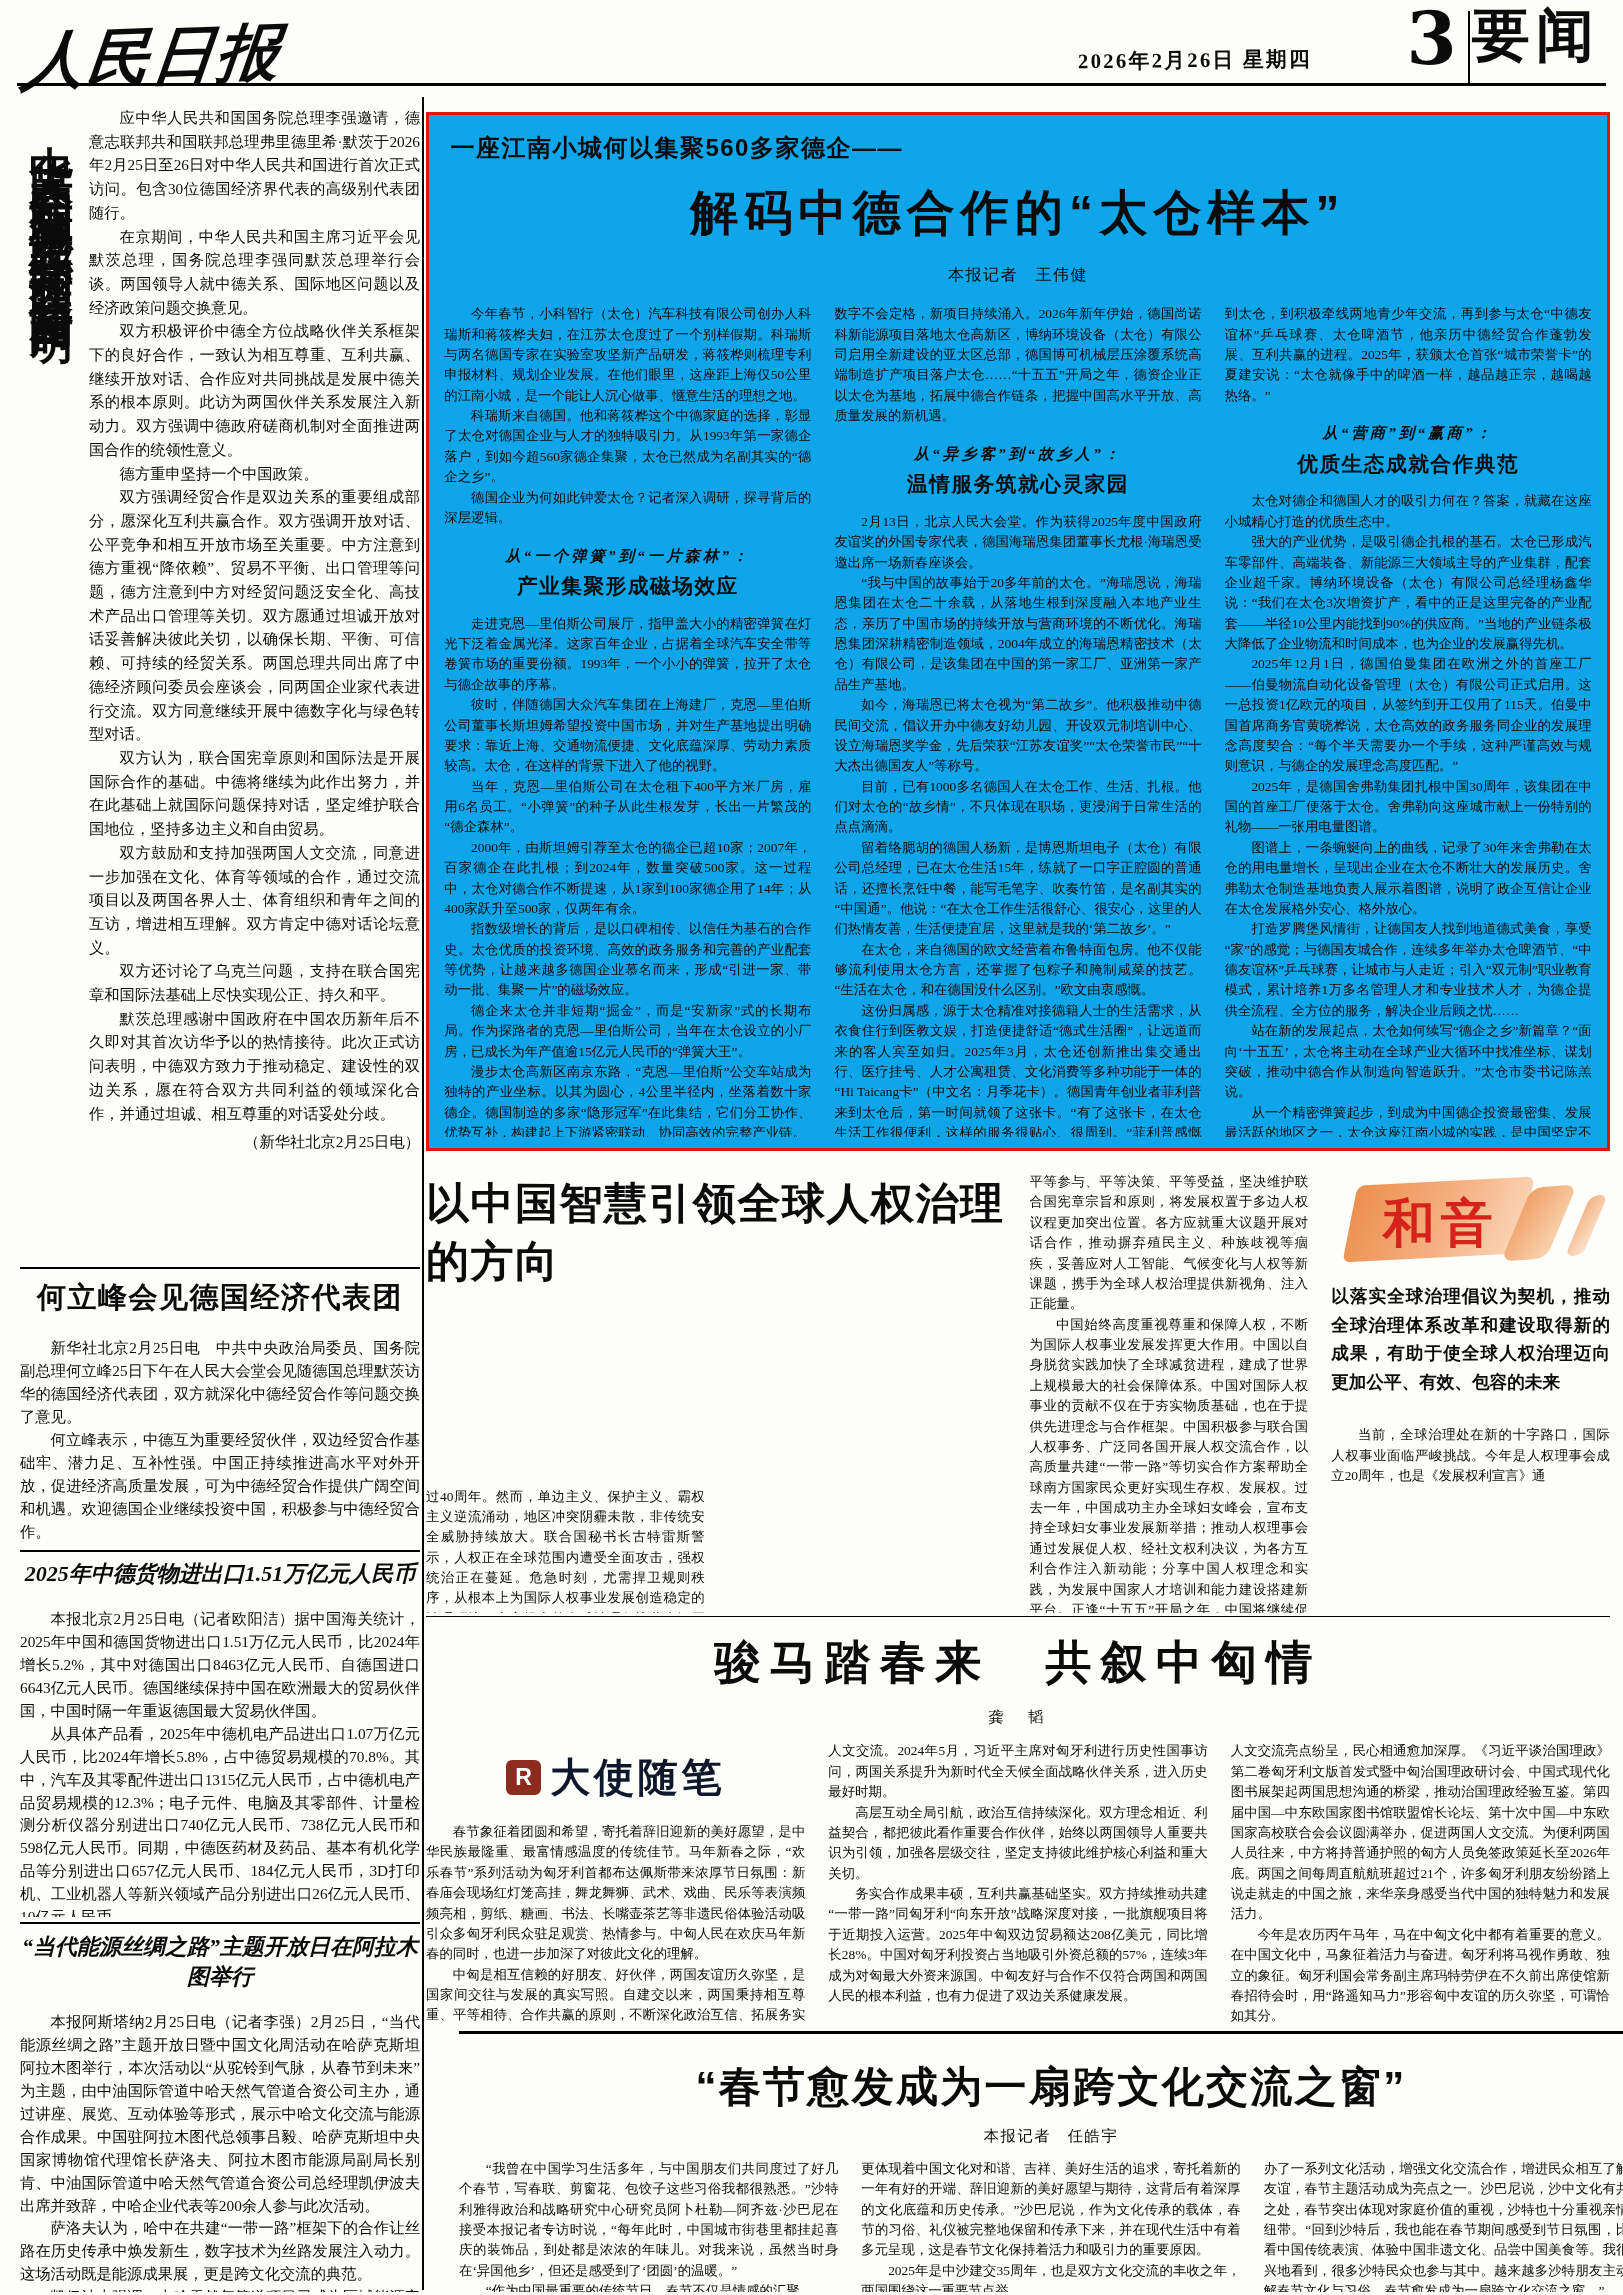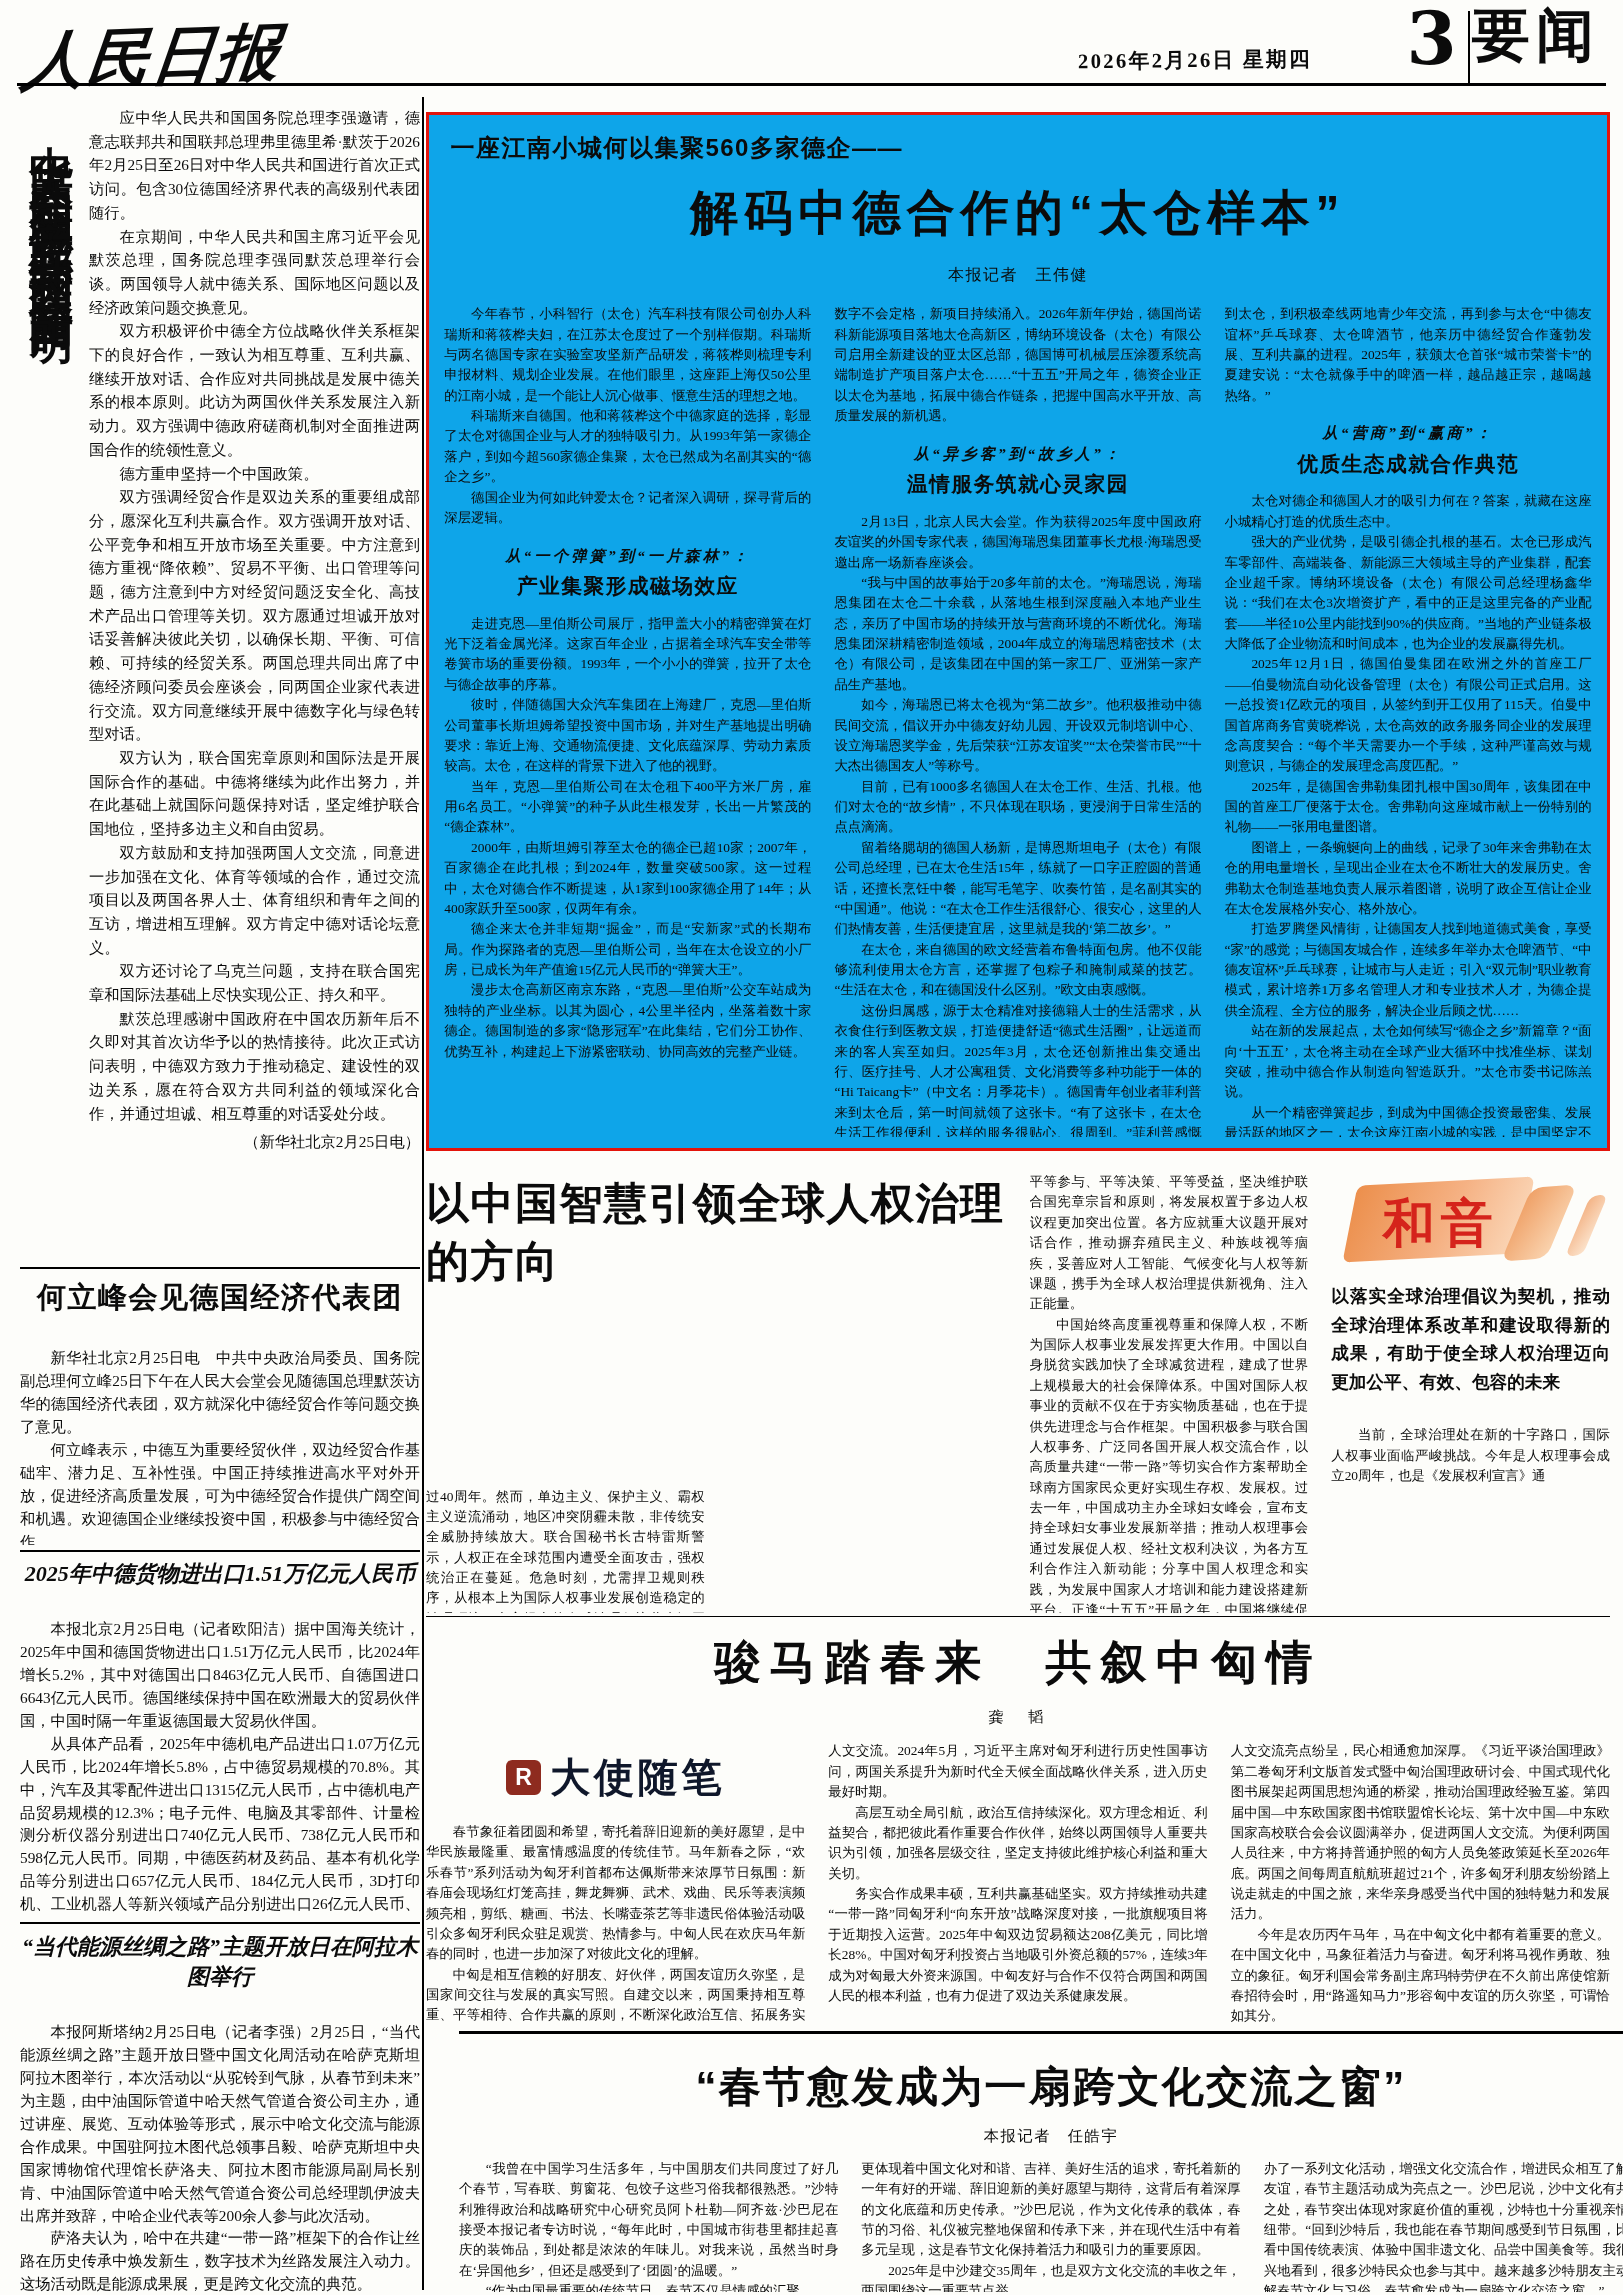--- a/index.html
+++ b/index.html
@@ -27,21 +27,21 @@
   
   .js-block{position:absolute;left:20px;top:106px;width:400px;height:1155px;display:flex;overflow:hidden;}
   .js-title{writing-mode:vertical-rl;text-orientation:upright;font-family:"Liberation Sans","DejaVu Sans",sans-serif;
             font-weight:900;font-size:44px;letter-spacing:8.4px;line-height:1.15;margin:4.6px 12.3px 0 6.1px;}
   .js-body{flex:1;font-size:15.3px;line-height:1.55;text-align:justify;overflow:hidden;}
   .sep{position:absolute;left:20px;width:400px;height:1.5px;background:#000;}
   .lart{position:absolute;left:20px;width:400px;overflow:hidden;}
   .lart-title{text-align:center;font-family:"Liberation Sans","DejaVu Sans",sans-serif;font-weight:900;
               font-size:29px;letter-spacing:1.5px;}
   .lart-title.small{font-size:22px;letter-spacing:0;font-family:"Liberation Serif",serif;font-weight:700;font-style:italic;}
-  .lart-body{margin-top:29px;font-size:15.3px;line-height:1.5;text-align:justify;overflow:hidden;}
+  .lart-body{margin-top:19px;font-size:15.3px;line-height:1.5;text-align:justify;overflow:hidden;}
   
   .redbox{position:absolute;left:426px;top:112px;width:1184px;height:1039px;border:3.8px solid #e3140b;
           box-sizing:border-box;padding:10.7px 15.3px;overflow:hidden;background:#0ea5e9;}
   .kicker{font-family:"Liberation Sans","DejaVu Sans",sans-serif;font-weight:700;font-size:24px;
           letter-spacing:1.5px;margin:6.1px 0 0 6.1px;}
   .main-title{text-align:center;font-family:"Liberation Sans","DejaVu Sans",sans-serif;font-weight:900;
               font-size:48px;letter-spacing:6.1px;margin-top:17px;}
   .byline{text-align:center;font-size:16px;margin-top:20px;letter-spacing:1.5px;}
   .cols{display:flex;gap:23px;margin-top:18.4px;height:833px;overflow:hidden;}
   .col{flex:1;font-size:13.4px;line-height:1.52;text-align:justify;overflow:hidden;}
@@ -155,20 +155,21 @@
       <div class="col">
           <div class="para p">今年春节，小科智行（太仓）汽车科技有限公司创办人科瑞斯和蒋筱桦夫妇，在江苏太仓度过了一个别样假期。科瑞斯与两名德国专家在实验室攻坚新产品研发，蒋筱桦则梳理专利申报材料、规划企业发展。在他们眼里，这座距上海仅50公里的江南小城，是一个能让人沉心做事、惬意生活的理想之地。</div>
           <div class="para p">科瑞斯来自德国。他和蒋筱桦这个中德家庭的选择，彰显了太仓对德国企业与人才的独特吸引力。从1993年第一家德企落户，到如今超560家德企集聚，太仓已然成为名副其实的“德企之乡”。</div>
           <div class="para p">德国企业为何如此钟爱太仓？记者深入调研，探寻背后的深层逻辑。</div>
           <div class="para sub1">从“一个弹簧”到“一片森林”：</div>
           <div class="para sub2">产业集聚形成磁场效应</div>
           <div class="para p">走进克恩—里伯斯公司展厅，指甲盖大小的精密弹簧在灯光下泛着金属光泽。这家百年企业，占据着全球汽车安全带等卷簧市场的重要份额。1993年，一个小小的弹簧，拉开了太仓与德企故事的序幕。</div>
           <div class="para p">彼时，伴随德国大众汽车集团在上海建厂，克恩—里伯斯公司董事长斯坦姆希望投资中国市场，并对生产基地提出明确要求：靠近上海、交通物流便捷、文化底蕴深厚、劳动力素质较高。太仓，在这样的背景下进入了他的视野。</div>
           <div class="para p">当年，克恩—里伯斯公司在太仓租下400平方米厂房，雇用6名员工。“小弹簧”的种子从此生根发芽，长出一片繁茂的“德企森林”。</div>
           <div class="para p">2000年，由斯坦姆引荐至太仓的德企已超10家；2007年，百家德企在此扎根；到2024年，数量突破500家。这一过程中，太仓对德合作不断提速，从1家到100家德企用了14年；从400家跃升至500家，仅两年有余。</div>
+          <div class="para p">指数级增长的背后，是以口碑相传、以信任为基石的合作史。太仓优质的投资环境、高效的政务服务和完善的产业配套等优势，让越来越多德国企业慕名而来，形成“引进一家、带动一批、集聚一片”的磁场效应。</div>
           <div class="para p">德企来太仓并非短期“掘金”，而是“安新家”式的长期布局。作为探路者的克恩—里伯斯公司，当年在太仓设立的小厂房，已成长为年产值逾15亿元人民币的“弹簧大王”。</div>
           <div class="para p">漫步太仓高新区南京东路，“克恩—里伯斯”公交车站成为独特的产业坐标。以其为圆心，4公里半径内，坐落着数十家德企。德国制造的多家“隐形冠军”在此集结，它们分工协作、优势互补，构建起上下游紧密联动、协同高效的完整产业链。</div>
         </div>
       <div class="col">
           <div class="para cont">数字不会定格，新项目持续涌入。2026年新年伊始，德国尚诺科新能源项目落地太仓高新区，博纳环境设备（太仓）有限公司启用全新建设的亚太区总部，德国博可机械层压涂覆系统高端制造扩产项目落户太仓……“十五五”开局之年，德资企业正以太仓为基地，拓展中德合作链条，把握中国高水平开放、高质量发展的新机遇。</div>
           <div class="para sub1">从“异乡客”到“故乡人”：</div>
           <div class="para sub2">温情服务筑就心灵家园</div>
           <div class="para p">2月13日，北京人民大会堂。作为获得2025年度中国政府友谊奖的外国专家代表，德国海瑞恩集团董事长尤根·海瑞恩受邀出席一场新春座谈会。</div>
           <div class="para p">“我与中国的故事始于20多年前的太仓。”海瑞恩说，海瑞恩集团在太仓二十余载，从落地生根到深度融入本地产业生态，亲历了中国市场的持续开放与营商环境的不断优化。海瑞恩集团深耕精密制造领域，2004年成立的海瑞恩精密技术（太仓）有限公司，是该集团在中国的第一家工厂、亚洲第一家产品生产基地。</div>
           <div class="para p">如今，海瑞恩已将太仓视为“第二故乡”。他积极推动中德民间交流，倡议开办中德友好幼儿园、开设双元制培训中心、设立海瑞恩奖学金，先后荣获“江苏友谊奖”“太仓荣誉市民”“十大杰出德国友人”等称号。</div>

